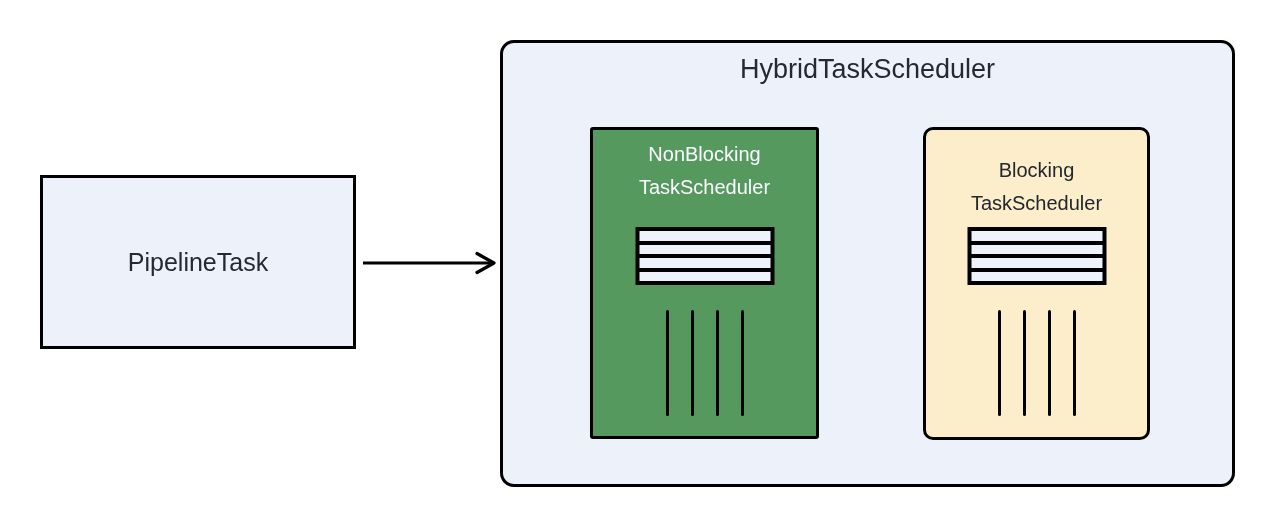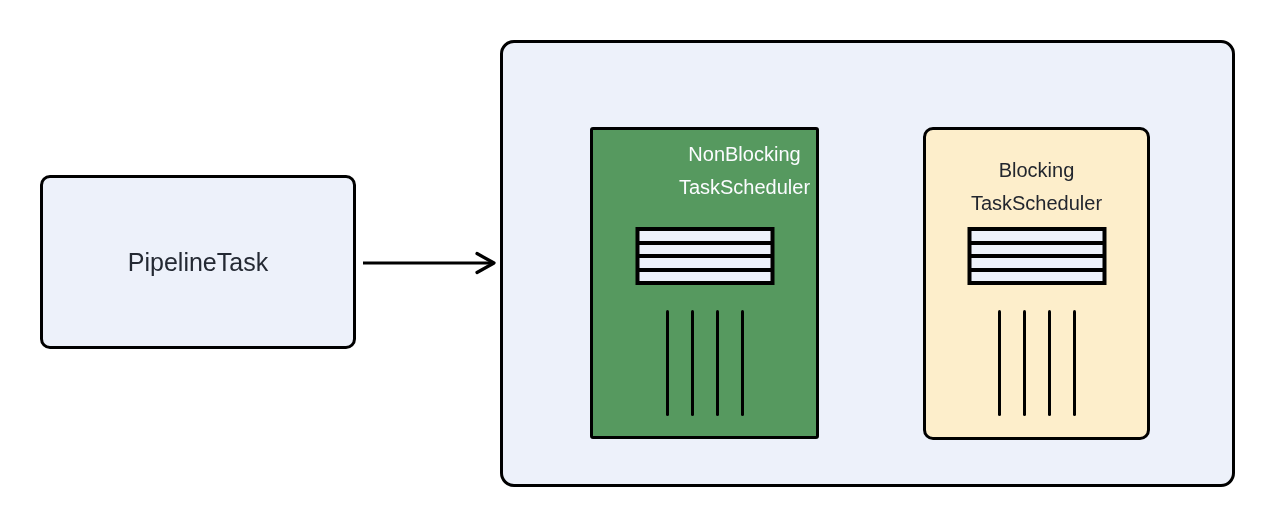--- a/index.html
+++ b/index.html
@@ -19,21 +19,21 @@
   
   .pipeline-node {
     position: absolute;
     left: 40px;
     top: 175px;
     width: 316px;
     height: 174px;
     box-sizing: border-box;
     background: #edf1fa;
     border: 3px solid #000000;
-    border-radius: 10px;
+    border-radius: 0;
     display: flex;
     align-items: center;
     justify-content: center;
     font-size: 25px;
     color: #242933;
   }
 
   
   .flow-arrow {
     position: absolute;
@@ -89,21 +89,21 @@
   }
   .card-title {
     position: absolute;
     top: 8px;
     left: 0;
     width: 100%;
     text-align: center;
     font-size: 20px;
     line-height: 33px;
   }
-  .card-green .card-title { color: #fbfcff; padding-left: 40px; }
+  .card-green .card-title { color: #fbfcff; }
   .card-yellow .card-title { color: #22262e; margin-top: 16px; }
 
   
   .queue-icon {
     position: absolute;
     top: 97px;
     left: 50%;
     transform: translateX(-50%);
     width: 139px;
     height: 58px;
@@ -145,20 +145,21 @@
     <span>PipelineTask</span>
   </div>
 
   <svg class="flow-arrow" viewBox="0 0 140 28">
     <line x1="3" y1="14" x2="131" y2="14" stroke="#000000" stroke-width="3.2"></line>
     <path d="M117 4.5 L134 14 L117 23.5" fill="none" stroke="#000000" stroke-width="3.2" stroke-linecap="round" stroke-linejoin="round"></path>
   </svg>
 
   <div class="hybrid-container">
 
+    <div class="hybrid-title">HybridTaskScheduler</div>
 
     <div class="card card-green">
       <div class="card-title">
         <div>NonBlocking</div>
         <div>TaskScheduler</div>
       </div>
       <div class="queue-icon">
         <div class="queue-row"></div>
         <div class="queue-row"></div>
         <div class="queue-row"></div>

